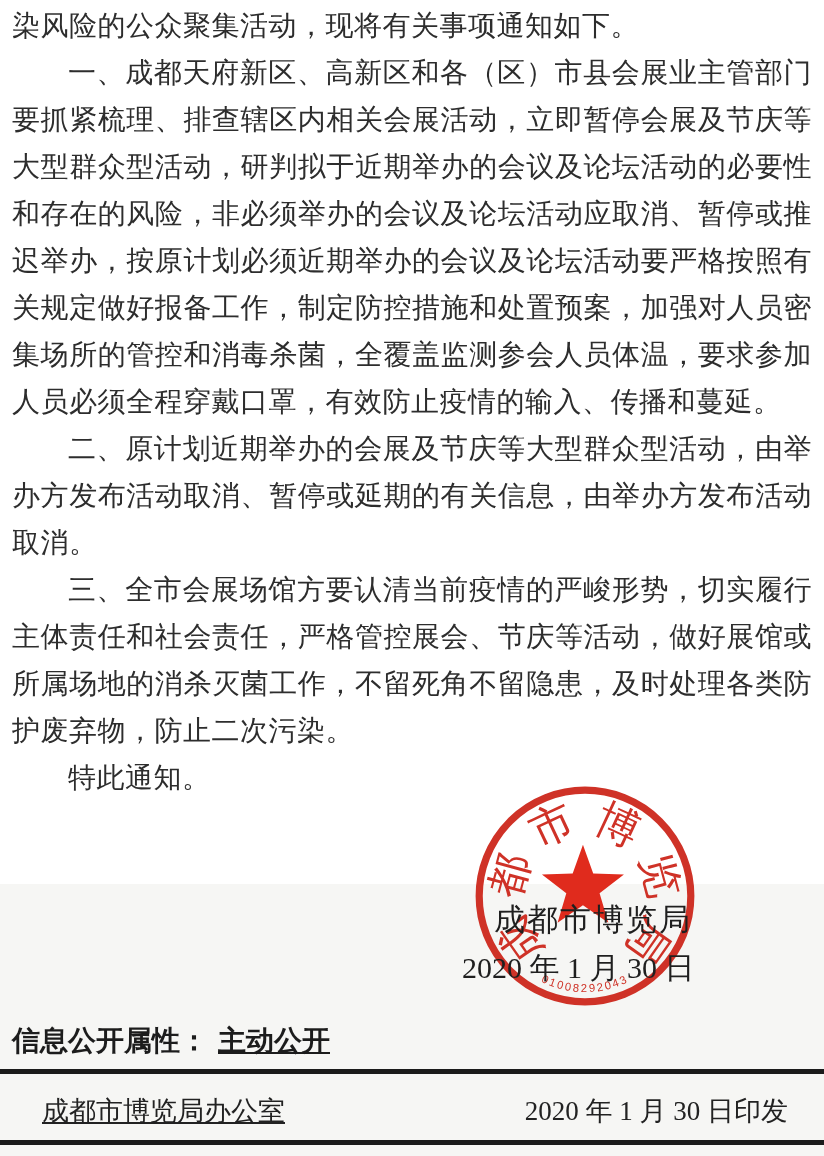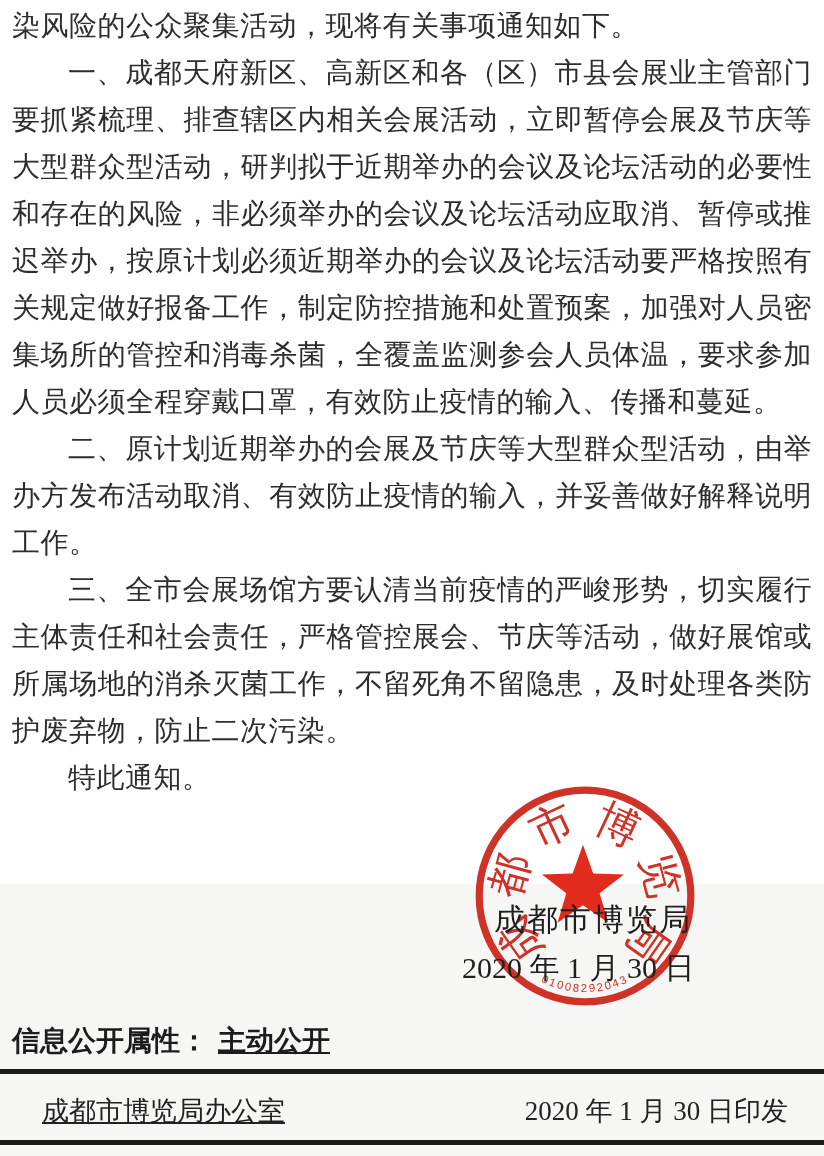--- a/index.html
+++ b/index.html
@@ -88,21 +88,21 @@
   .footer-row .print-date{ margin-right:24px; }
 </style>
 </head>
 <body>
 
 <div class="page">
 
   <div class="body-text">
     <p class="no-indent">染风险的公众聚集活动，现将有关事项通知如下。</p>
     <p class="indent">一、成都天府新区、高新区和各（区）市县会展业主管部门要抓紧梳理、排查辖区内相关会展活动，立即暂停会展及节庆等大型群众型活动，研判拟于近期举办的会议及论坛活动的必要性和存在的风险，非必须举办的会议及论坛活动应取消、暂停或推迟举办，按原计划必须近期举办的会议及论坛活动要严格按照有关规定做好报备工作，制定防控措施和处置预案，加强对人员密集场所的管控和消毒杀菌，全覆盖监测参会人员体温，要求参加人员必须全程穿戴口罩，有效防止疫情的输入、传播和蔓延。</p>
-    <p class="indent">二、原计划近期举办的会展及节庆等大型群众型活动，由举办方发布活动取消、有效防止疫情的输入，并妥善做好解释说明工作。</p>
+    <p class="indent">二、原计划近期举办的会展及节庆等大型群众型活动，由举办方发布活动取消、暂停或延期的有关信息，由举办方发布活动取消。</p>
     <p class="indent">三、全市会展场馆方要认清当前疫情的严峻形势，切实履行主体责任和社会责任，严格管控展会、节庆等活动，做好展馆或所属场地的消杀灭菌工作，不留死角不留隐患，及时处理各类防护废弃物，防止二次污染。</p>
     <p class="indent">特此通知。</p>
   </div>
 
   <div class="seal-wrap">
     <svg viewBox="0 0 220 220" xmlns="http://www.w3.org/2000/svg">
       <defs>
         <path id="serialArc" d="M 38 170 A 94 94 0 0 0 182 170" fill="none"></path>
       </defs>
       <circle cx="110" cy="110" r="103" fill="none" stroke="#cf3227" stroke-width="7"></circle>

